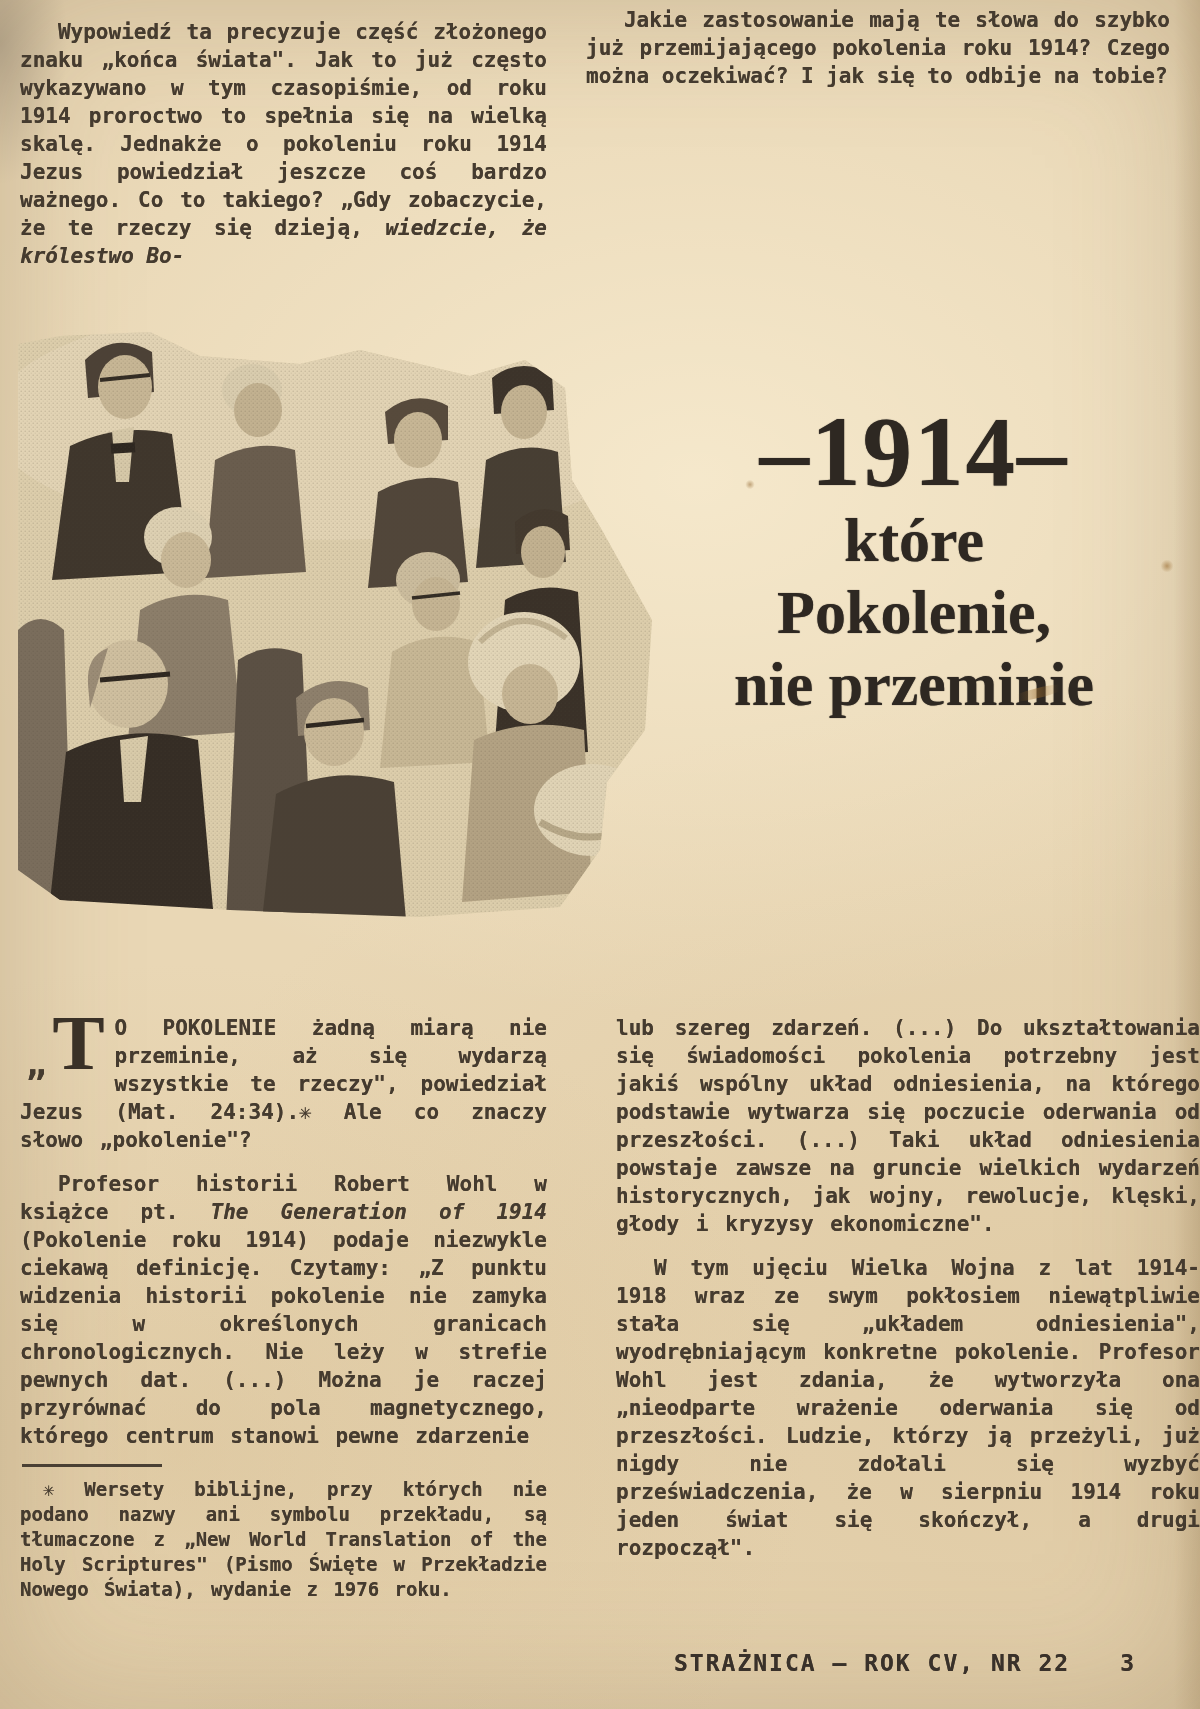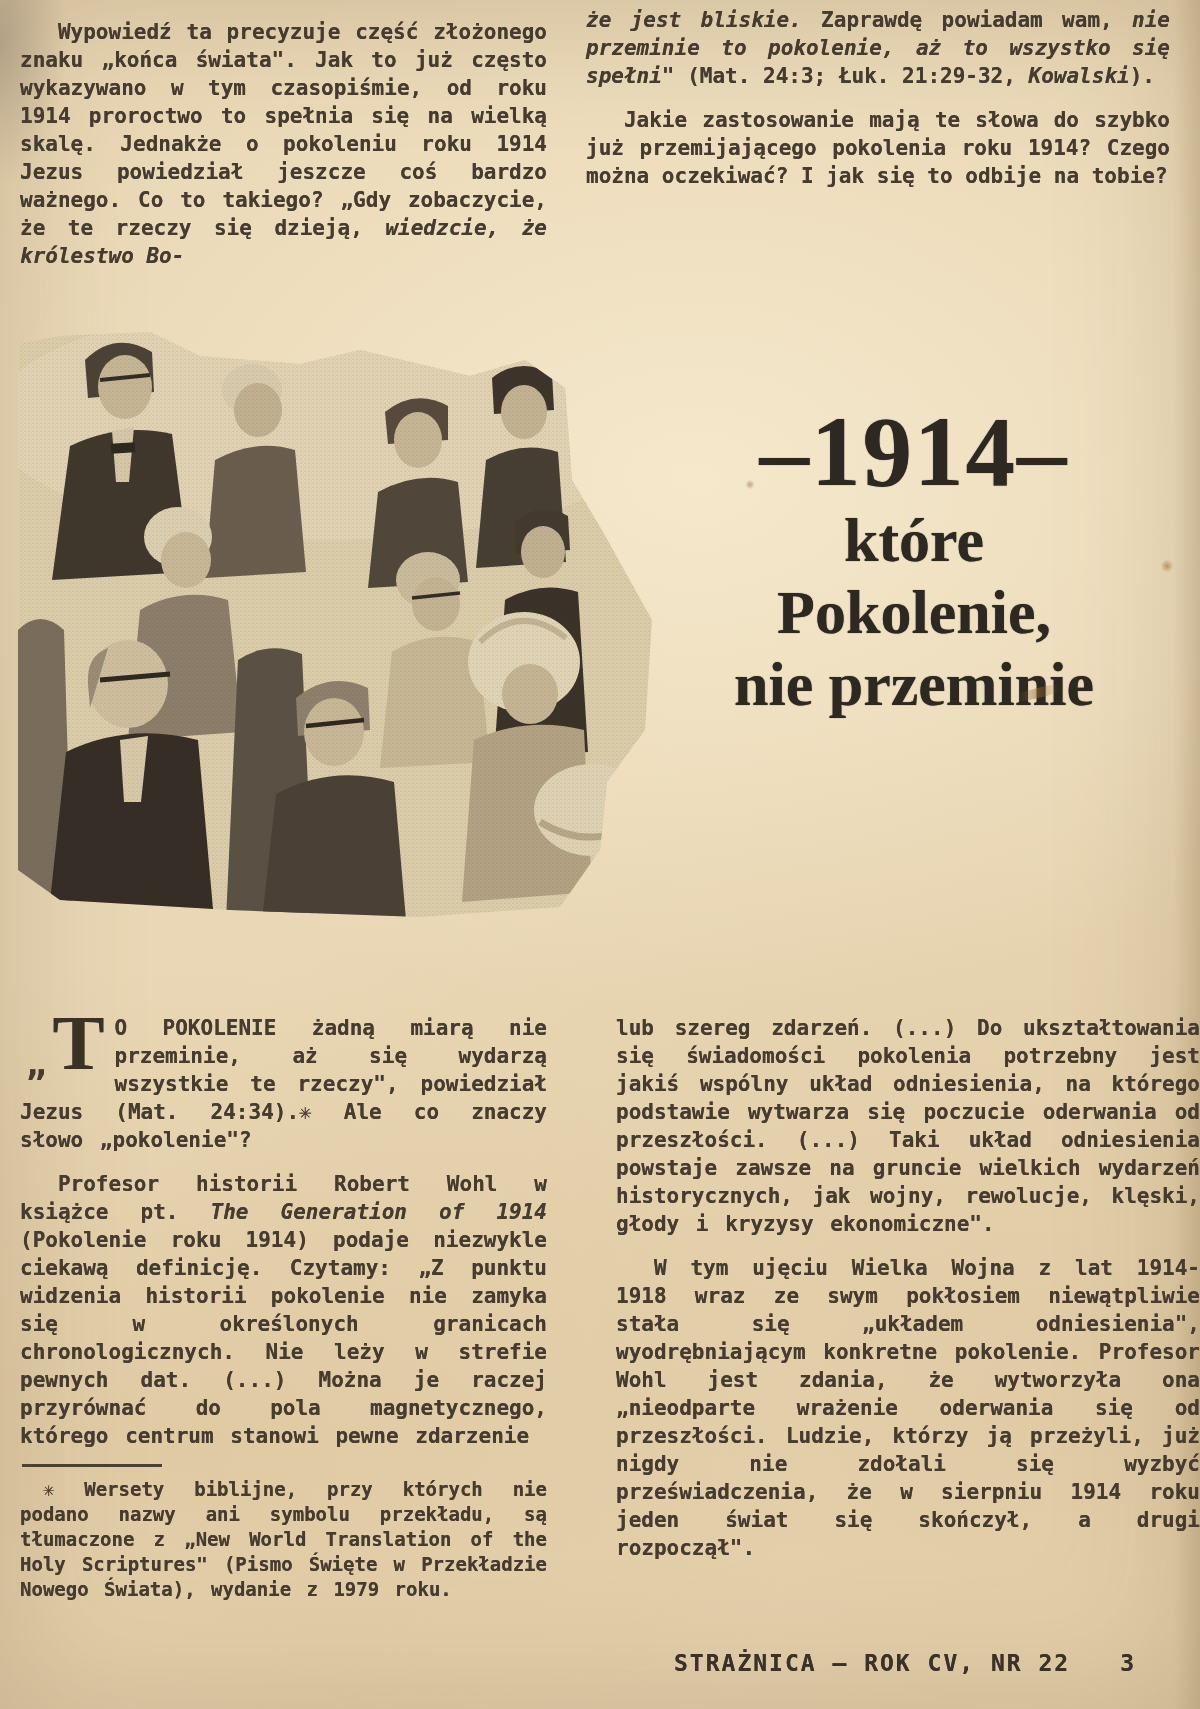--- a/index.html
+++ b/index.html
@@ -80,21 +80,20 @@
 <body>
 
 <div class="page">
   <div class="corner-shade"></div>
   <div class="edge-shade"></div>
 
   <div class="col intro-left">
     <p class="tw indent"><span>Wypowiedź ta precyzuje część złożonego znaku „końca świata". Jak to już często wykazywano w tym czasopiśmie, od roku 1914 proroctwo to spełnia się na wielką skalę. Jednakże o pokoleniu roku 1914 Jezus powiedział jeszcze coś bardzo ważnego. Co to takiego? „Gdy zobaczycie, że te rzeczy się dzieją, </span><span class="it">wiedzcie, że królestwo Bo-</span></p>
   </div>
   <div class="col intro-right">
-    <p class="tw"><span class="it">że jest bliskie.</span><span> Zaprawdę powiadam wam, </span><span class="it">nie przeminie to pokolenie, aż to wszystko się spełni"</span><span> (Mat. 24:3; Łuk. 21:29-32, </span><span class="it">Kowalski</span><span>).</span></p>
     <p class="tw indent"><span>Jakie zastosowanie mają te słowa do szybko już przemijającego pokolenia roku 1914? Czego można oczekiwać? I jak się to odbije na tobie?</span></p>
   </div>
 
   <figure class="photo">
     <svg width="660" height="592" viewBox="0 0 660 592">
       <defs>
         <pattern id="ht" width="4" height="4" patternUnits="userSpaceOnUse">
           <circle cx="1.2" cy="1.2" r="0.75" fill="#4a4034" opacity="0.20"></circle>
           <circle cx="3.2" cy="3.2" r="0.6" fill="#4a4034" opacity="0.14"></circle>
         </pattern>
@@ -188,21 +187,21 @@
 
   <div class="col body-left">
     <p class="tw">
       <span class="dropwrap">
           <span class="dc-quote">„</span>
           <span class="dc-T">T</span>
         </span><span><span>O POKOLENIE żadną miarą nie przeminie, aż się wydarzą wszystkie te rzeczy", powiedział Jezus (Mat. 24:34).✳ Ale co znaczy słowo „pokolenie"?</span></span>
     </p>
     <p class="tw indent"><span>Profesor historii Robert Wohl w książce pt. </span><span class="it">The Generation of 1914</span><span> (Pokolenie roku 1914) podaje niezwykle ciekawą definicję. Czytamy: „Z punktu widzenia historii pokolenie nie zamyka się w określonych granicach chronologicznych. Nie leży w strefie pewnych dat. (...) Można je raczej przyrównać do pola magnetycznego, którego centrum stanowi pewne zdarzenie</span></p>
     <hr class="fn-rule">
-    <p class="tw fn"><span class="fn-indent"></span><span><span>✳ Wersety biblijne, przy których nie podano nazwy ani symbolu przekładu, są tłumaczone z „New World Translation of the Holy Scriptures" (Pismo Święte w Przekładzie Nowego Świata), wydanie z 1979 roku.</span></span></p>
+    <p class="tw fn"><span class="fn-indent"></span><span><span>✳ Wersety biblijne, przy których nie podano nazwy ani symbolu przekładu, są tłumaczone z „New World Translation of the Holy Scriptures" (Pismo Święte w Przekładzie Nowego Świata), wydanie z 1976 roku.</span></span></p>
   </div>
 
   <div class="col body-right">
     <p class="tw"><span>lub szereg zdarzeń. (...) Do ukształtowania się świadomości pokolenia potrzebny jest jakiś wspólny układ odniesienia, na którego podstawie wytwarza się poczucie oderwania od przeszłości. (...) Taki układ odniesienia powstaje zawsze na gruncie wielkich wydarzeń historycznych, jak wojny, rewolucje, klęski, głody i kryzysy ekonomiczne".</span></p>
     <p class="tw indent"><span>W tym ujęciu Wielka Wojna z lat 1914-1918 wraz ze swym pokłosiem niewątpliwie stała się „układem odniesienia", wyodrębniającym konkretne pokolenie. Profesor Wohl jest zdania, że wytworzyła ona „nieodparte wrażenie oderwania się od przeszłości. Ludzie, którzy ją przeżyli, już nigdy nie zdołali się wyzbyć przeświadczenia, że w sierpniu 1914 roku jeden świat się skończył, a drugi rozpoczął".</span></p>
   </div>
 
   <div class="footer">
     <span>STRAŻNICA — ROK CV, NR 22</span>
     <span>3</span>

